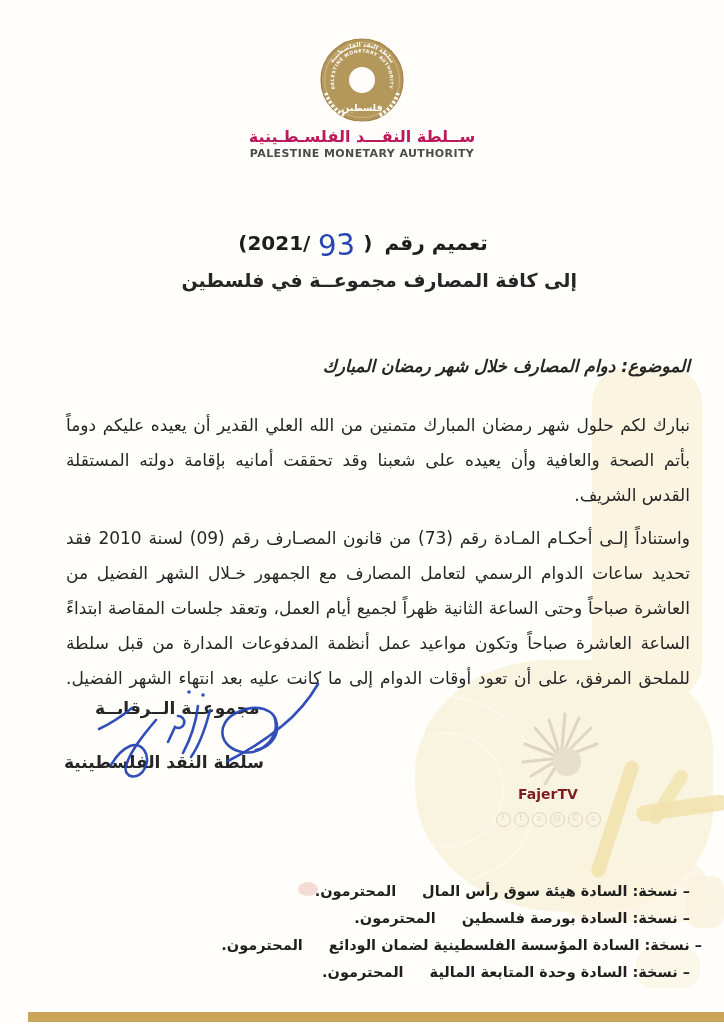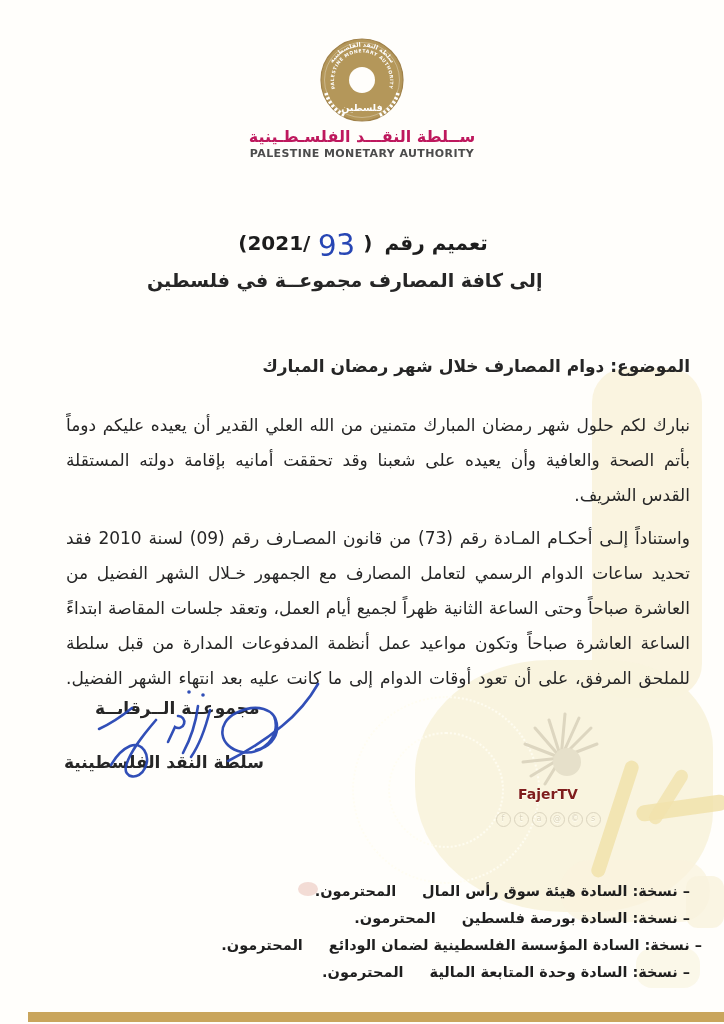--- a/index.html
+++ b/index.html
@@ -12,31 +12,31 @@
   .blob{position:absolute;pointer-events:none;}
   .cream{background:#f9f3dd;}
   .z0{z-index:0;}
   .abs{position:absolute;z-index:1;}
   
   .wordmark-ar{top:127px;left:242px;width:240px;text-align:center;
     font-size:16px;font-weight:700;color:#be185d;letter-spacing:0;}
   .wordmark-en{top:147px;left:242px;width:240px;text-align:center;
     font-size:11px;font-weight:700;color:#4c4c4c;letter-spacing:.4px;}
   
-  .title-block{top:224px;left:147px;width:430px;text-align:left;}
+  .title-block{top:224px;left:147px;width:430px;text-align:right;}
   .circ-line{display:flex;direction:ltr;justify-content:center;align-items:center;
     font-size:20px;font-weight:700;color:#1d1d1d;height:38px;}
   .circ-line .pn{margin:0 2px;}
   .hand-number{font-size:29px;font-weight:400;color:#2746b4;
     transform:rotate(-3deg) translateY(2px);margin:0 6px;}
   .circ-label{margin-left:10px;}
   .addressee{font-size:19px;font-weight:700;direction:rtl;height:36px;line-height:36px;}
   .date-line{font-size:19px;font-weight:700;direction:rtl;height:36px;line-height:36px;}
   
-  .subject{top:356px;right:34px;font-size:17px;font-weight:700;direction:rtl;}
+  .subject{top:356px;right:34px;font-size:17px;font-weight:700;direction:rtl;font-style:italic;}
   
   .body-text{top:408px;left:66px;width:624px;direction:rtl;font-size:17px;}
   .bline{height:35px;line-height:35px;white-space:nowrap;}
   .jline{text-align:justify;text-align-last:justify;white-space:normal;
     height:35px;line-height:35px;overflow:hidden;}
   .eline{text-align:right;}
   .para-gap{margin-top:8px;}
   
   .sig-group{top:698px;left:95px;font-size:17px;font-weight:700;direction:rtl;}
   .sig-authority{top:752px;left:64px;font-size:17px;font-weight:700;direction:rtl;}

